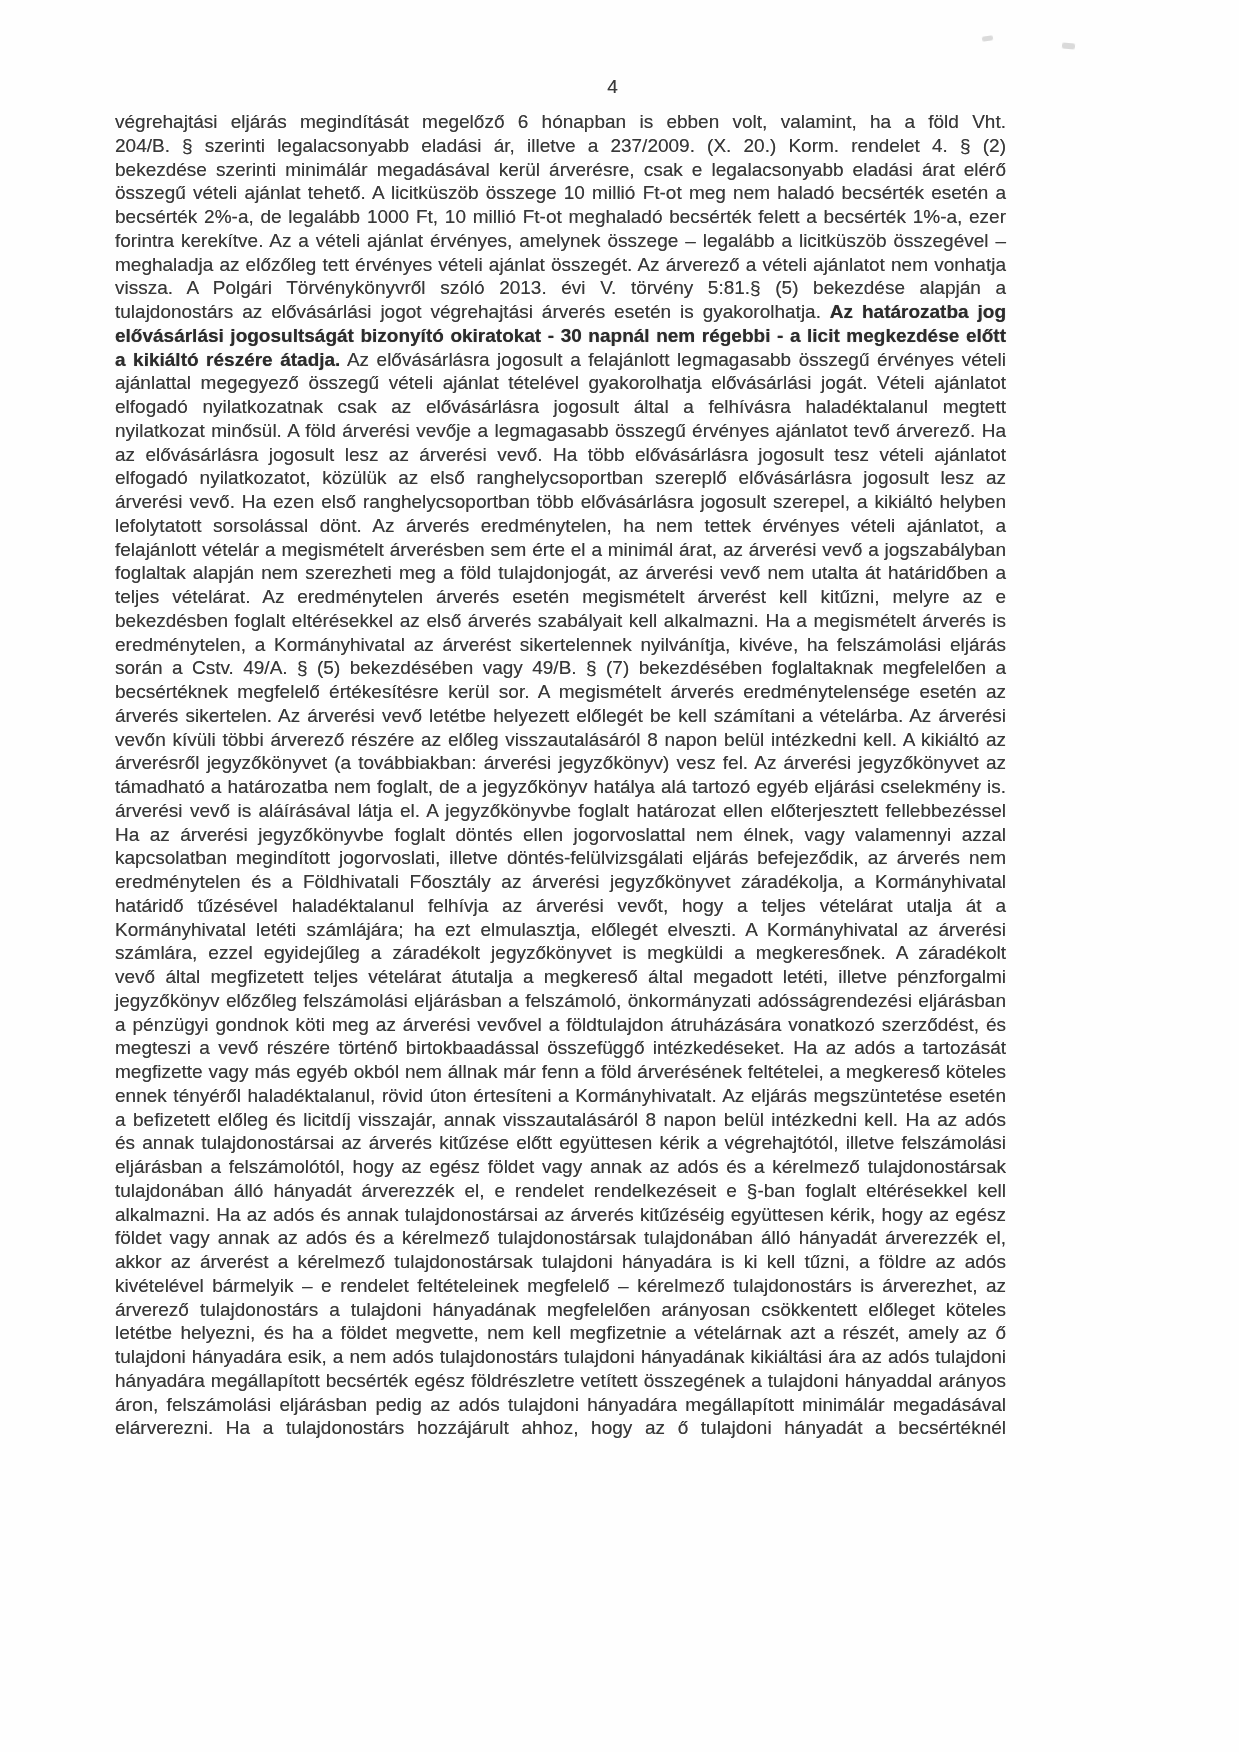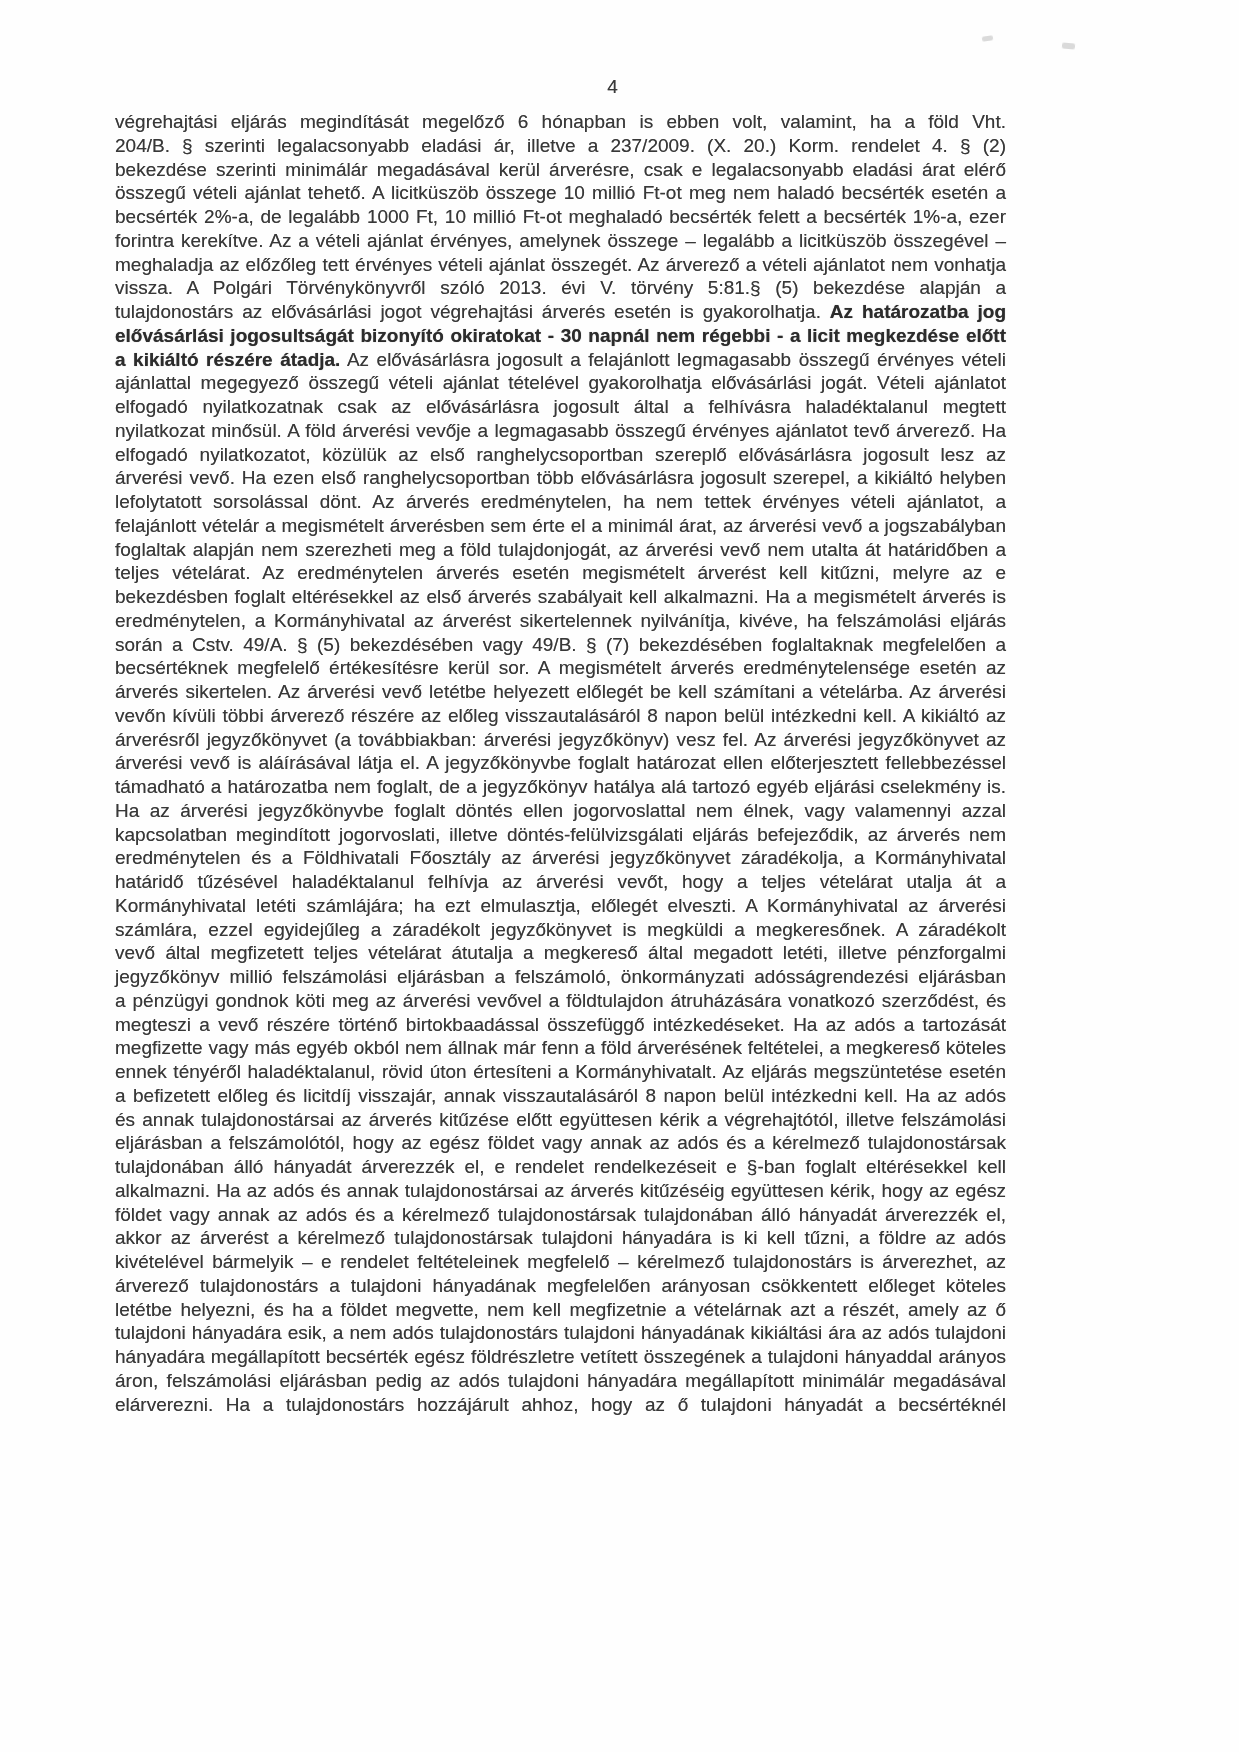--- a/index.html
+++ b/index.html
@@ -67,43 +67,44 @@
       <div class="line"><span class="seg">becsérték 2%-a, de legalább 1000 Ft, 10 millió Ft-ot meghaladó becsérték felett a becsérték 1%-a, ezer</span></div>
       <div class="line"><span class="seg">forintra kerekítve. Az a vételi ajánlat érvényes, amelynek összege – legalább a licitküszöb összegével –</span></div>
       <div class="line"><span class="seg">meghaladja az előzőleg tett érvényes vételi ajánlat összegét. Az árverező a vételi ajánlatot nem vonhatja</span></div>
       <div class="line"><span class="seg">vissza. A Polgári Törvénykönyvről szóló 2013. évi V. törvény 5:81.§ (5) bekezdése alapján a</span></div>
       <div class="line"><span class="seg">tulajdonostárs az elővásárlási jogot végrehajtási árverés esetén is gyakorolhatja. </span><span class="seg b">Az határozatba jog</span></div>
       <div class="line"><span class="seg b">elővásárlási jogosultságát bizonyító okiratokat - 30 napnál nem régebbi - a licit megkezdése előtt</span></div>
       <div class="line"><span class="seg b">a kikiáltó részére átadja.</span><span class="seg"> Az elővásárlásra jogosult a felajánlott legmagasabb összegű érvényes vételi</span></div>
       <div class="line"><span class="seg">ajánlattal megegyező összegű vételi ajánlat tételével gyakorolhatja elővásárlási jogát. Vételi ajánlatot</span></div>
       <div class="line"><span class="seg">elfogadó nyilatkozatnak csak az elővásárlásra jogosult által a felhívásra haladéktalanul megtett</span></div>
       <div class="line"><span class="seg">nyilatkozat minősül. A föld árverési vevője a legmagasabb összegű érvényes ajánlatot tevő árverező. Ha</span></div>
+      <div class="line"><span class="seg">az elővásárlásra jogosult lesz az árverési vevő. Ha több elővásárlásra jogosult tesz vételi ajánlatot</span></div>
       <div class="line"><span class="seg">elfogadó nyilatkozatot, közülük az első ranghelycsoportban szereplő elővásárlásra jogosult lesz az</span></div>
       <div class="line"><span class="seg">árverési vevő. Ha ezen első ranghelycsoportban több elővásárlásra jogosult szerepel, a kikiáltó helyben</span></div>
       <div class="line"><span class="seg">lefolytatott sorsolással dönt. Az árverés eredménytelen, ha nem tettek érvényes vételi ajánlatot, a</span></div>
       <div class="line"><span class="seg">felajánlott vételár a megismételt árverésben sem érte el a minimál árat, az árverési vevő a jogszabályban</span></div>
       <div class="line"><span class="seg">foglaltak alapján nem szerezheti meg a föld tulajdonjogát, az árverési vevő nem utalta át határidőben a</span></div>
       <div class="line"><span class="seg">teljes vételárat. Az eredménytelen árverés esetén megismételt árverést kell kitűzni, melyre az e</span></div>
       <div class="line"><span class="seg">bekezdésben foglalt eltérésekkel az első árverés szabályait kell alkalmazni. Ha a megismételt árverés is</span></div>
       <div class="line"><span class="seg">eredménytelen, a Kormányhivatal az árverést sikertelennek nyilvánítja, kivéve, ha felszámolási eljárás</span></div>
       <div class="line"><span class="seg">során a Cstv. 49/A. § (5) bekezdésében vagy 49/B. § (7) bekezdésében foglaltaknak megfelelően a</span></div>
       <div class="line"><span class="seg">becsértéknek megfelelő értékesítésre kerül sor. A megismételt árverés eredménytelensége esetén az</span></div>
       <div class="line"><span class="seg">árverés sikertelen. Az árverési vevő letétbe helyezett előlegét be kell számítani a vételárba. Az árverési</span></div>
       <div class="line"><span class="seg">vevőn kívüli többi árverező részére az előleg visszautalásáról 8 napon belül intézkedni kell. A kikiáltó az</span></div>
       <div class="line"><span class="seg">árverésről jegyzőkönyvet (a továbbiakban: árverési jegyzőkönyv) vesz fel. Az árverési jegyzőkönyvet az</span></div>
+      <div class="line"><span class="seg">támadható a határozatba nem foglalt, de a jegyzőkönyv hatálya alá tartozó egyéb eljárási cselekmény is.</span></div>
       <div class="line"><span class="seg">árverési vevő is aláírásával látja el. A jegyzőkönyvbe foglalt határozat ellen előterjesztett fellebbezéssel</span></div>
-      <div class="line"><span class="seg">támadható a határozatba nem foglalt, de a jegyzőkönyv hatálya alá tartozó egyéb eljárási cselekmény is.</span></div>
       <div class="line"><span class="seg">Ha az árverési jegyzőkönyvbe foglalt döntés ellen jogorvoslattal nem élnek, vagy valamennyi azzal</span></div>
       <div class="line"><span class="seg">kapcsolatban megindított jogorvoslati, illetve döntés-felülvizsgálati eljárás befejeződik, az árverés nem</span></div>
       <div class="line"><span class="seg">eredménytelen és a Földhivatali Főosztály az árverési jegyzőkönyvet záradékolja, a Kormányhivatal</span></div>
       <div class="line"><span class="seg">határidő tűzésével haladéktalanul felhívja az árverési vevőt, hogy a teljes vételárat utalja át a</span></div>
       <div class="line"><span class="seg">Kormányhivatal letéti számlájára; ha ezt elmulasztja, előlegét elveszti. A Kormányhivatal az árverési</span></div>
       <div class="line"><span class="seg">számlára, ezzel egyidejűleg a záradékolt jegyzőkönyvet is megküldi a megkeresőnek. A záradékolt</span></div>
       <div class="line"><span class="seg">vevő által megfizetett teljes vételárat átutalja a megkereső által megadott letéti, illetve pénzforgalmi</span></div>
-      <div class="line"><span class="seg">jegyzőkönyv millió felszámolási eljárásban a felszámoló, önkormányzati adósságrendezési eljárásban</span></div>
+      <div class="line"><span class="seg">jegyzőkönyv előzőleg felszámolási eljárásban a felszámoló, önkormányzati adósságrendezési eljárásban</span></div>
       <div class="line"><span class="seg">a pénzügyi gondnok köti meg az árverési vevővel a földtulajdon átruházására vonatkozó szerződést, és</span></div>
       <div class="line"><span class="seg">megteszi a vevő részére történő birtokbaadással összefüggő intézkedéseket. Ha az adós a tartozását</span></div>
       <div class="line"><span class="seg">megfizette vagy más egyéb okból nem állnak már fenn a föld árverésének feltételei, a megkereső köteles</span></div>
       <div class="line"><span class="seg">ennek tényéről haladéktalanul, rövid úton értesíteni a Kormányhivatalt. Az eljárás megszüntetése esetén</span></div>
       <div class="line"><span class="seg">a befizetett előleg és licitdíj visszajár, annak visszautalásáról 8 napon belül intézkedni kell. Ha az adós</span></div>
       <div class="line"><span class="seg">és annak tulajdonostársai az árverés kitűzése előtt együttesen kérik a végrehajtótól, illetve felszámolási</span></div>
       <div class="line"><span class="seg">eljárásban a felszámolótól, hogy az egész földet vagy annak az adós és a kérelmező tulajdonostársak</span></div>
       <div class="line"><span class="seg">tulajdonában álló hányadát árverezzék el, e rendelet rendelkezéseit e §-ban foglalt eltérésekkel kell</span></div>
       <div class="line"><span class="seg">alkalmazni. Ha az adós és annak tulajdonostársai az árverés kitűzéséig együttesen kérik, hogy az egész</span></div>
       <div class="line"><span class="seg">földet vagy annak az adós és a kérelmező tulajdonostársak tulajdonában álló hányadát árverezzék el,</span></div>

